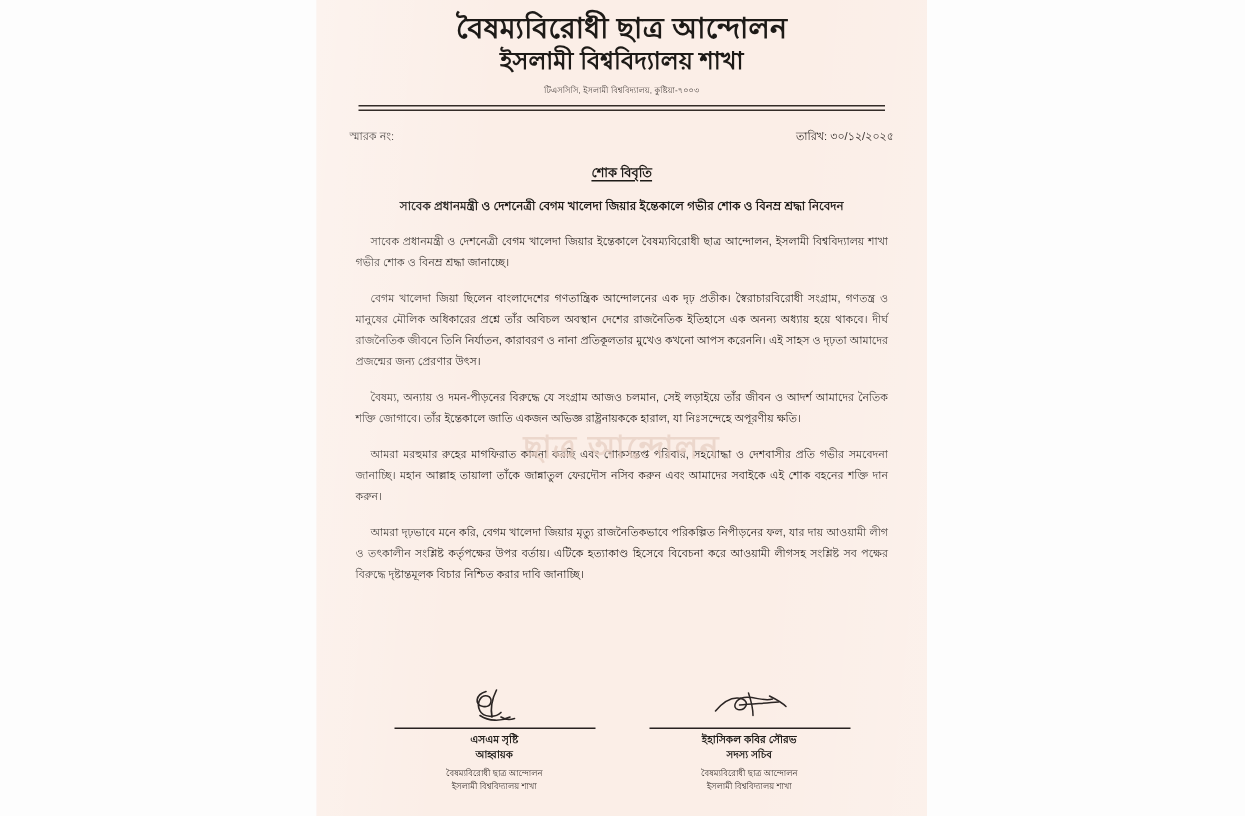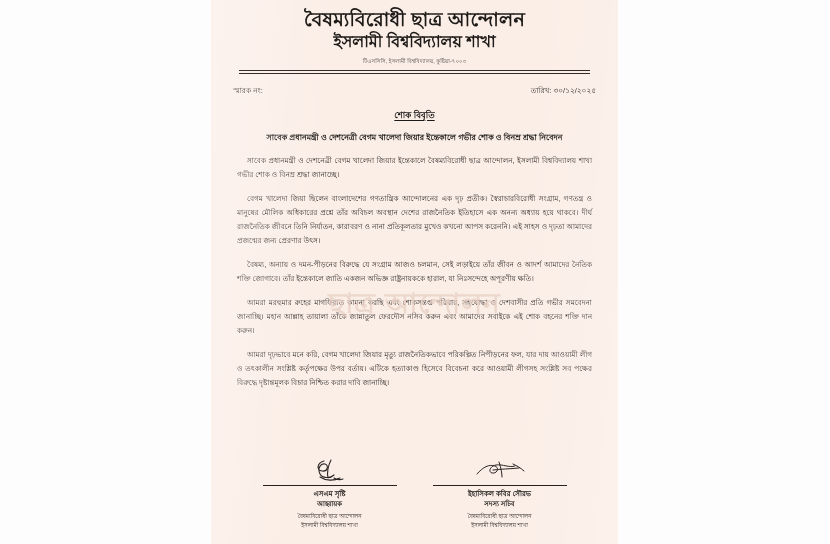--- a/index.html
+++ b/index.html
@@ -25,21 +25,21 @@
     content:"";
     position:absolute;left:0;top:0;right:0;bottom:0;
     background:linear-gradient(95deg,rgba(255,255,255,.30) 0%,rgba(255,255,255,0) 28%,rgba(255,255,255,0) 72%,rgba(255,255,255,.18) 100%);
     pointer-events:none;
   }
   
   .watermark{
     position:absolute;
     left:0;right:0;top:282px;
     text-align:center;
-    font-size:28px;
+    font-size:21px;
     font-weight:bold;
     color:#e7cfc3;
     opacity:.72;
     letter-spacing:1px;
     white-space:nowrap;
     pointer-events:none;
     user-select:none;
   }
   
   .header{

